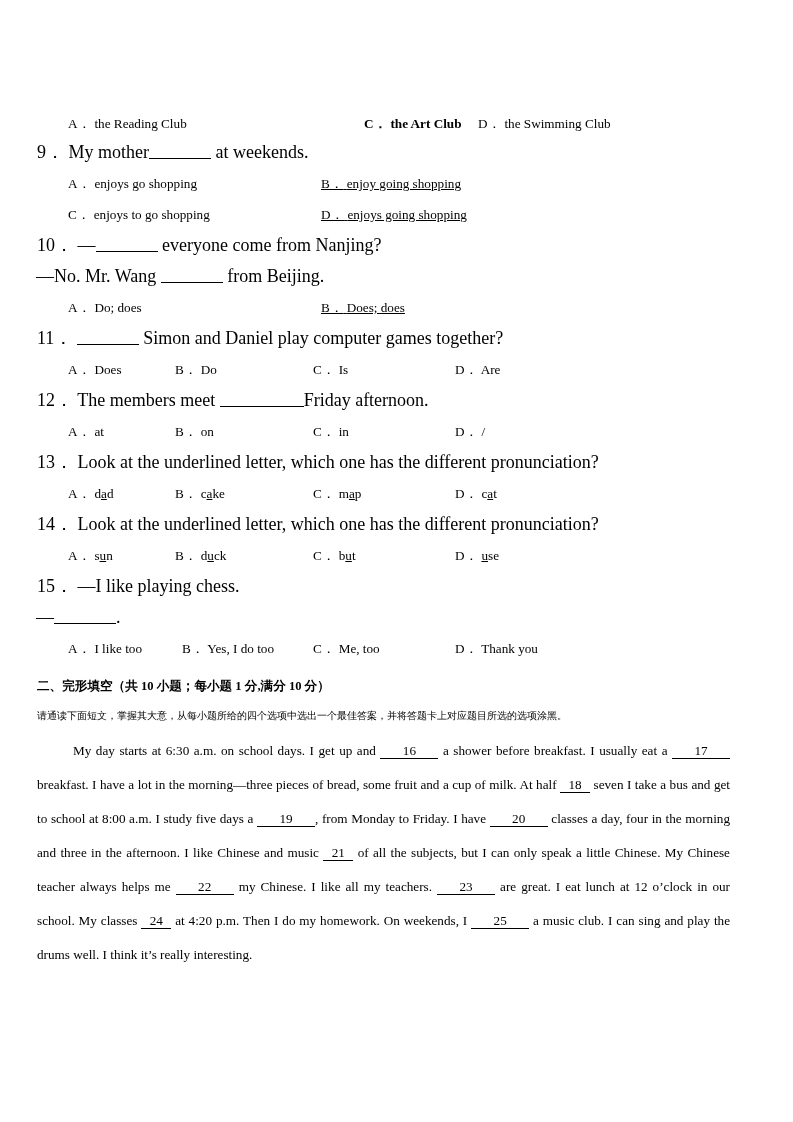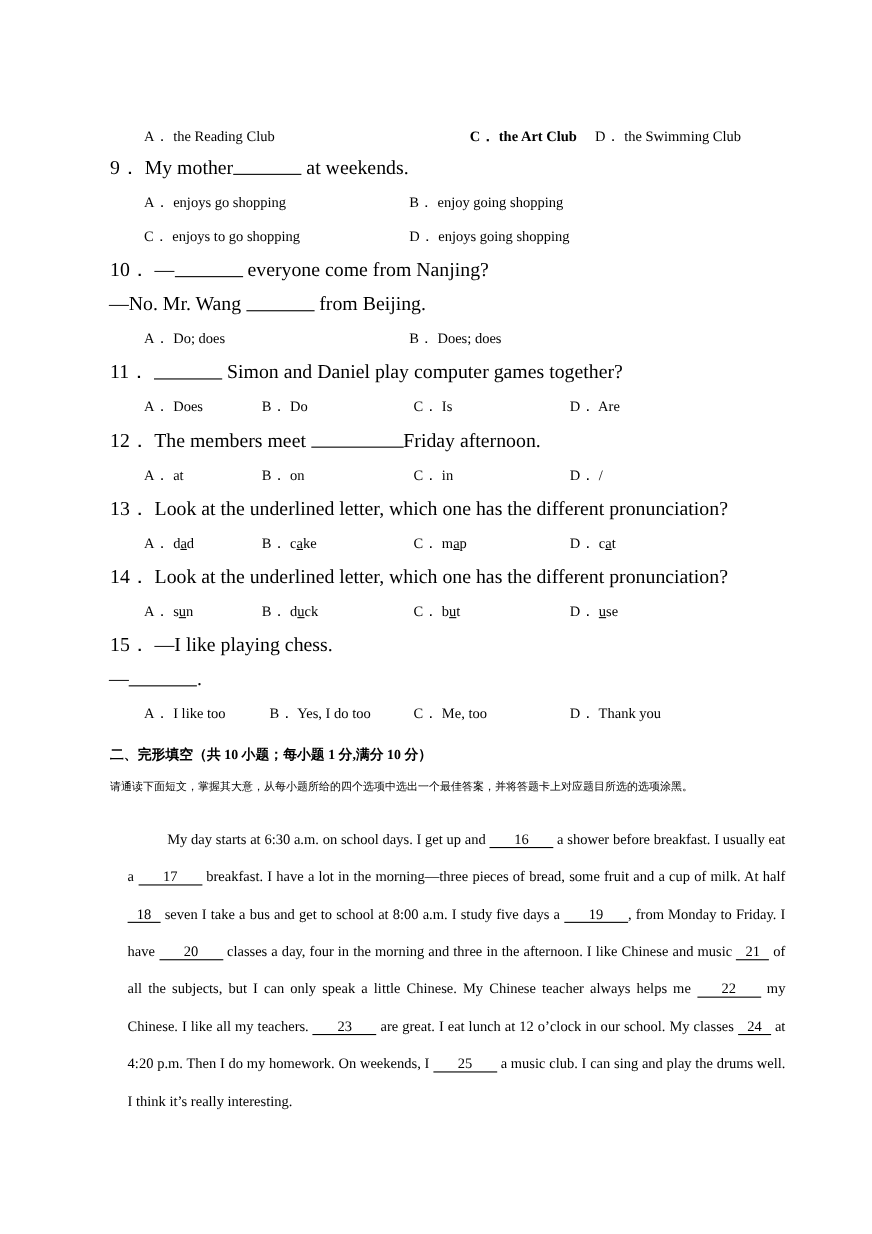--- a/index.html
+++ b/index.html
@@ -14,21 +14,21 @@
     font-family: "Liberation Serif", "DejaVu Serif", serif;
     color: #000000;
     overflow: hidden;
   }
   .page {
     position: absolute;
     left: 0; top: 0;
     width: 793px;
     height: 890px;
     box-sizing: border-box;
-    padding: 108px 63px 0 100px;
+    padding: 108px 63px 0 37px;
   }
   .qrow {          
     font-size: 18px;
     line-height: 31px;
     white-space: nowrap;
   }
   .qnum {
     display: inline-block;
   }
   .opts {
@@ -42,21 +42,21 @@
     top: 0;
     white-space: nowrap;
   }
   
   .c1 { left: 31px; }
   .c2 { left: 138px; }
   .c3 { left: 276px; }
   .c4 { left: 418px; }
   
   .h1 { left: 31px; }
-  .h2 { left: 272px; }
+  .h2 { left: 284px; text-decoration: underline; }
 
   .lbl { letter-spacing: 0.2px; }
 
   
   .blank {
     display: inline-block;
     border-bottom: 1px solid #000;
     vertical-align: baseline;
     height: 13px;
     margin-bottom: -1px;
@@ -96,21 +96,21 @@
     text-justify: inter-character;
   }
 
   
   .passage {
     font-size: 13.2px;
     line-height: 34px;
     margin-top: 4px;
   }
   .passage p {
-    margin: 16px;
+    margin: 0;
     text-align: justify;
   }
   .indent { display: inline-block; width: 36px; }
 </style>
 </head>
 <body>
 
 <div class="page">
 
   <div class="opts" style="height:29px;">

